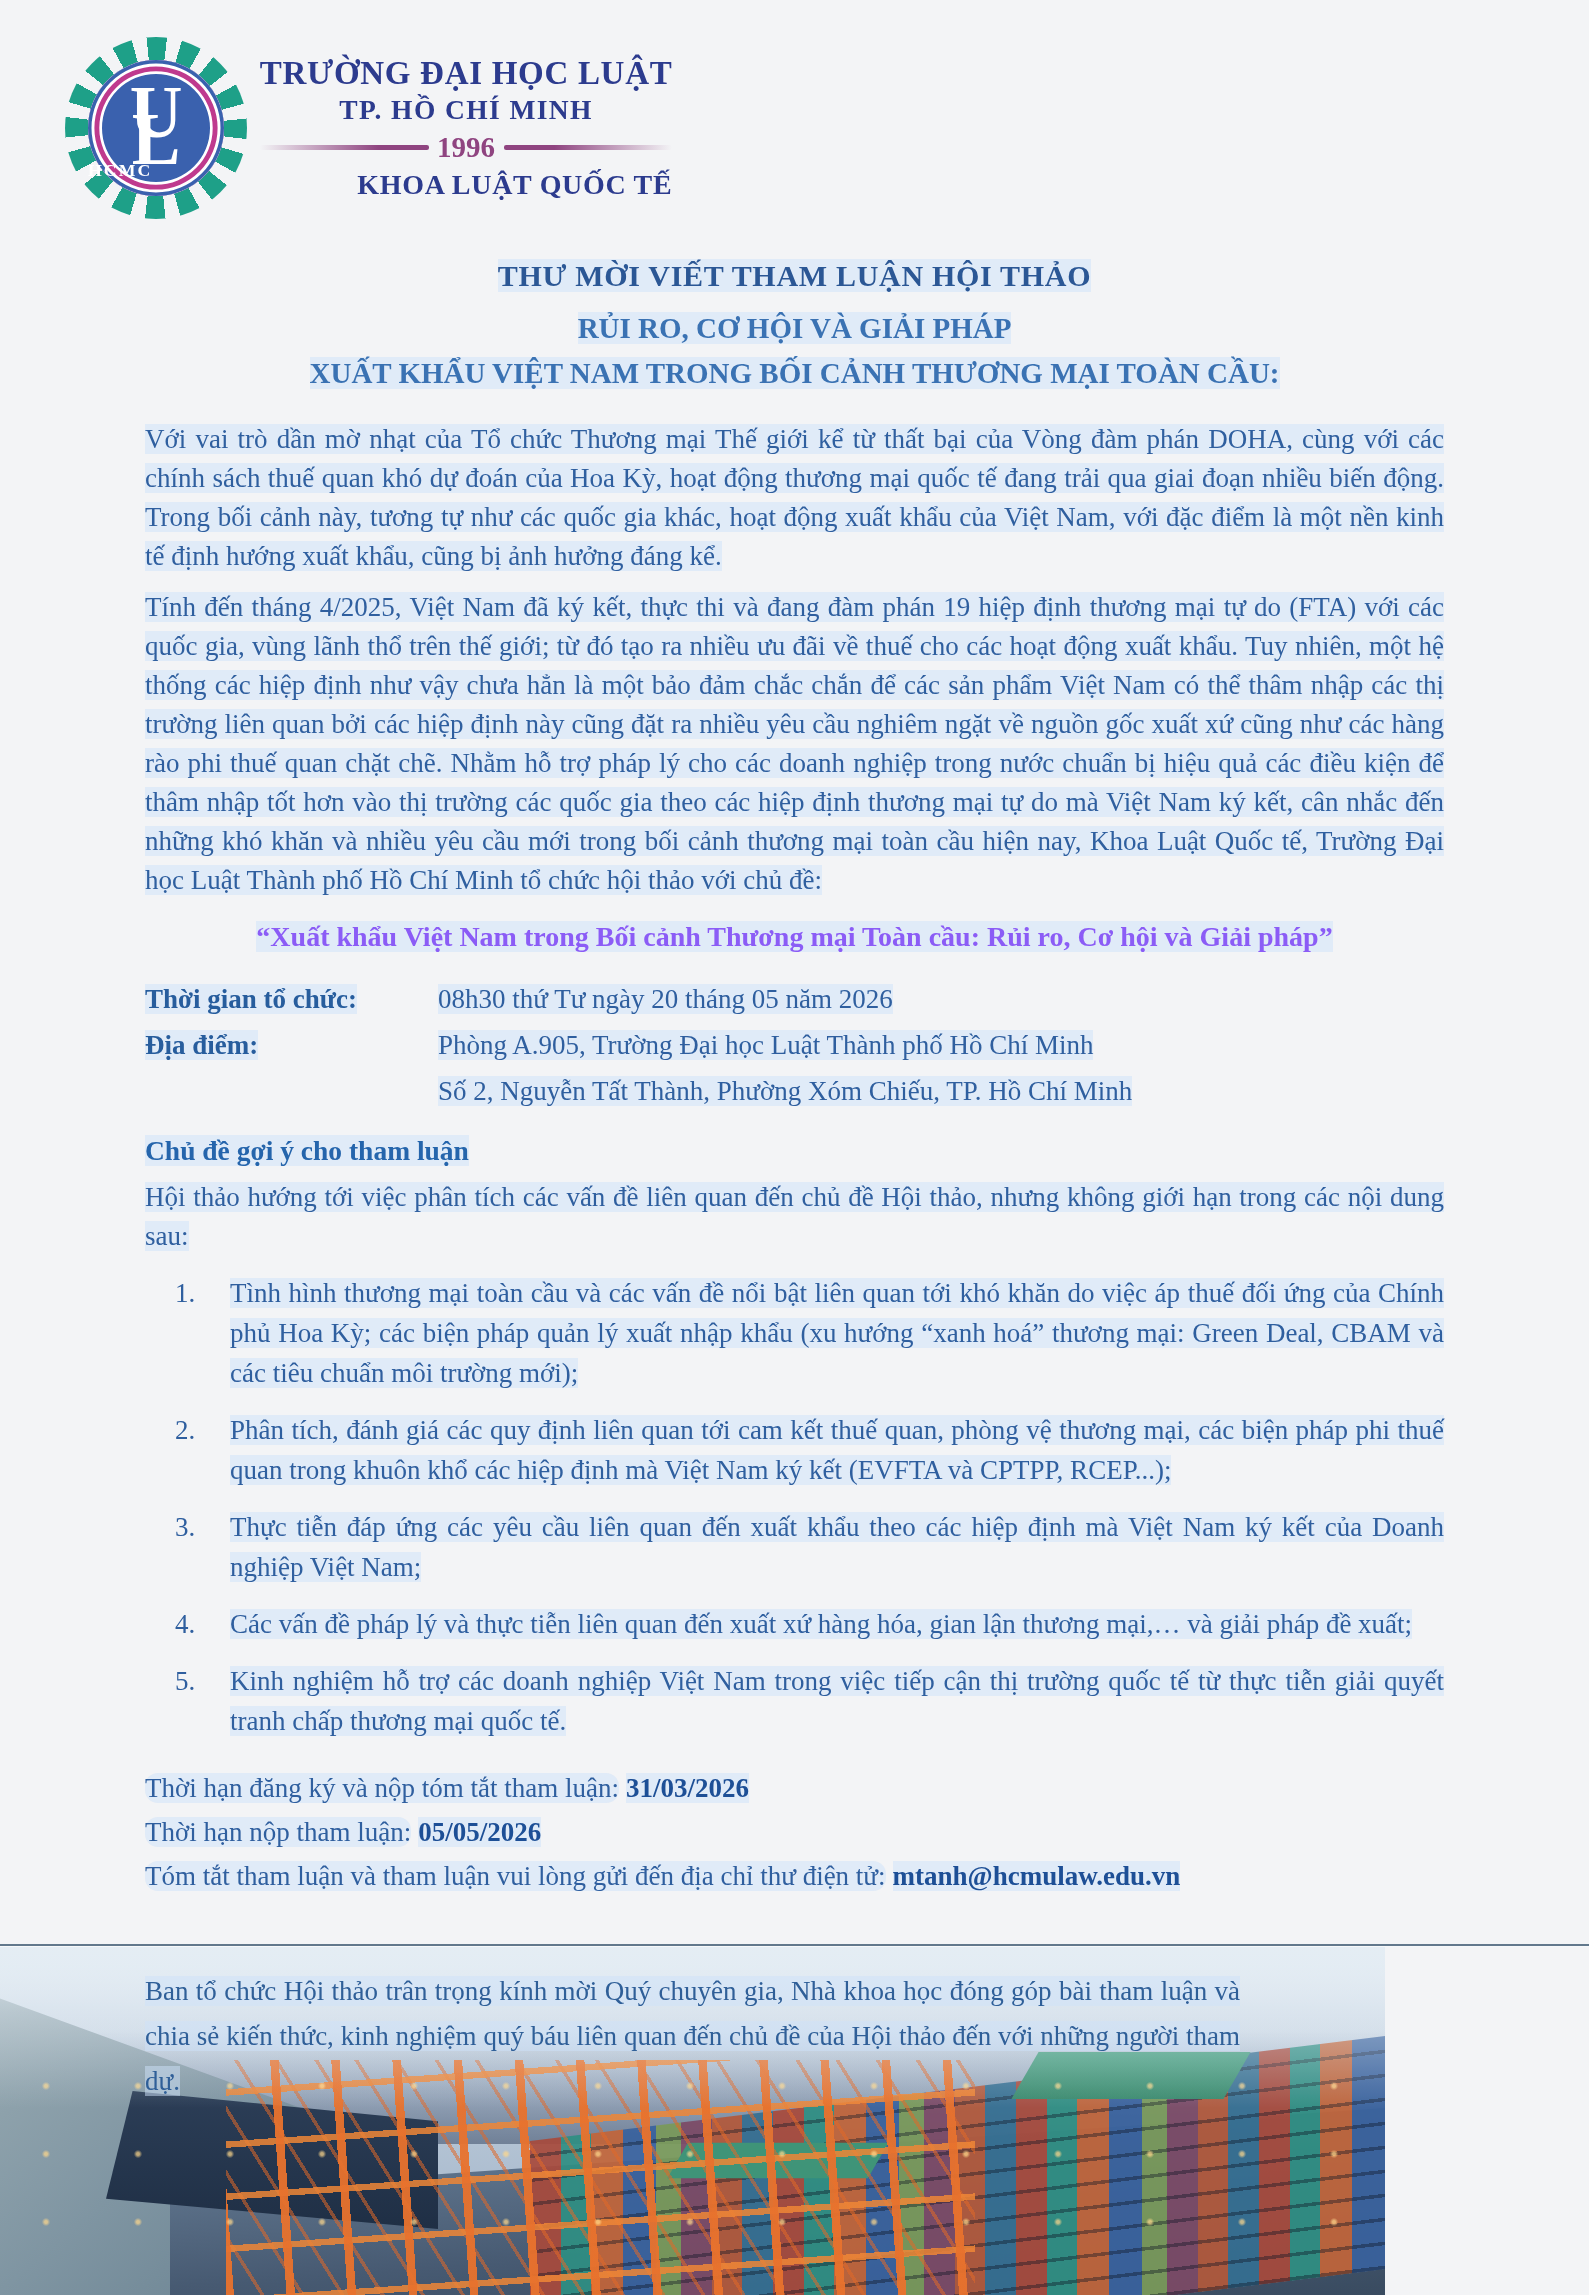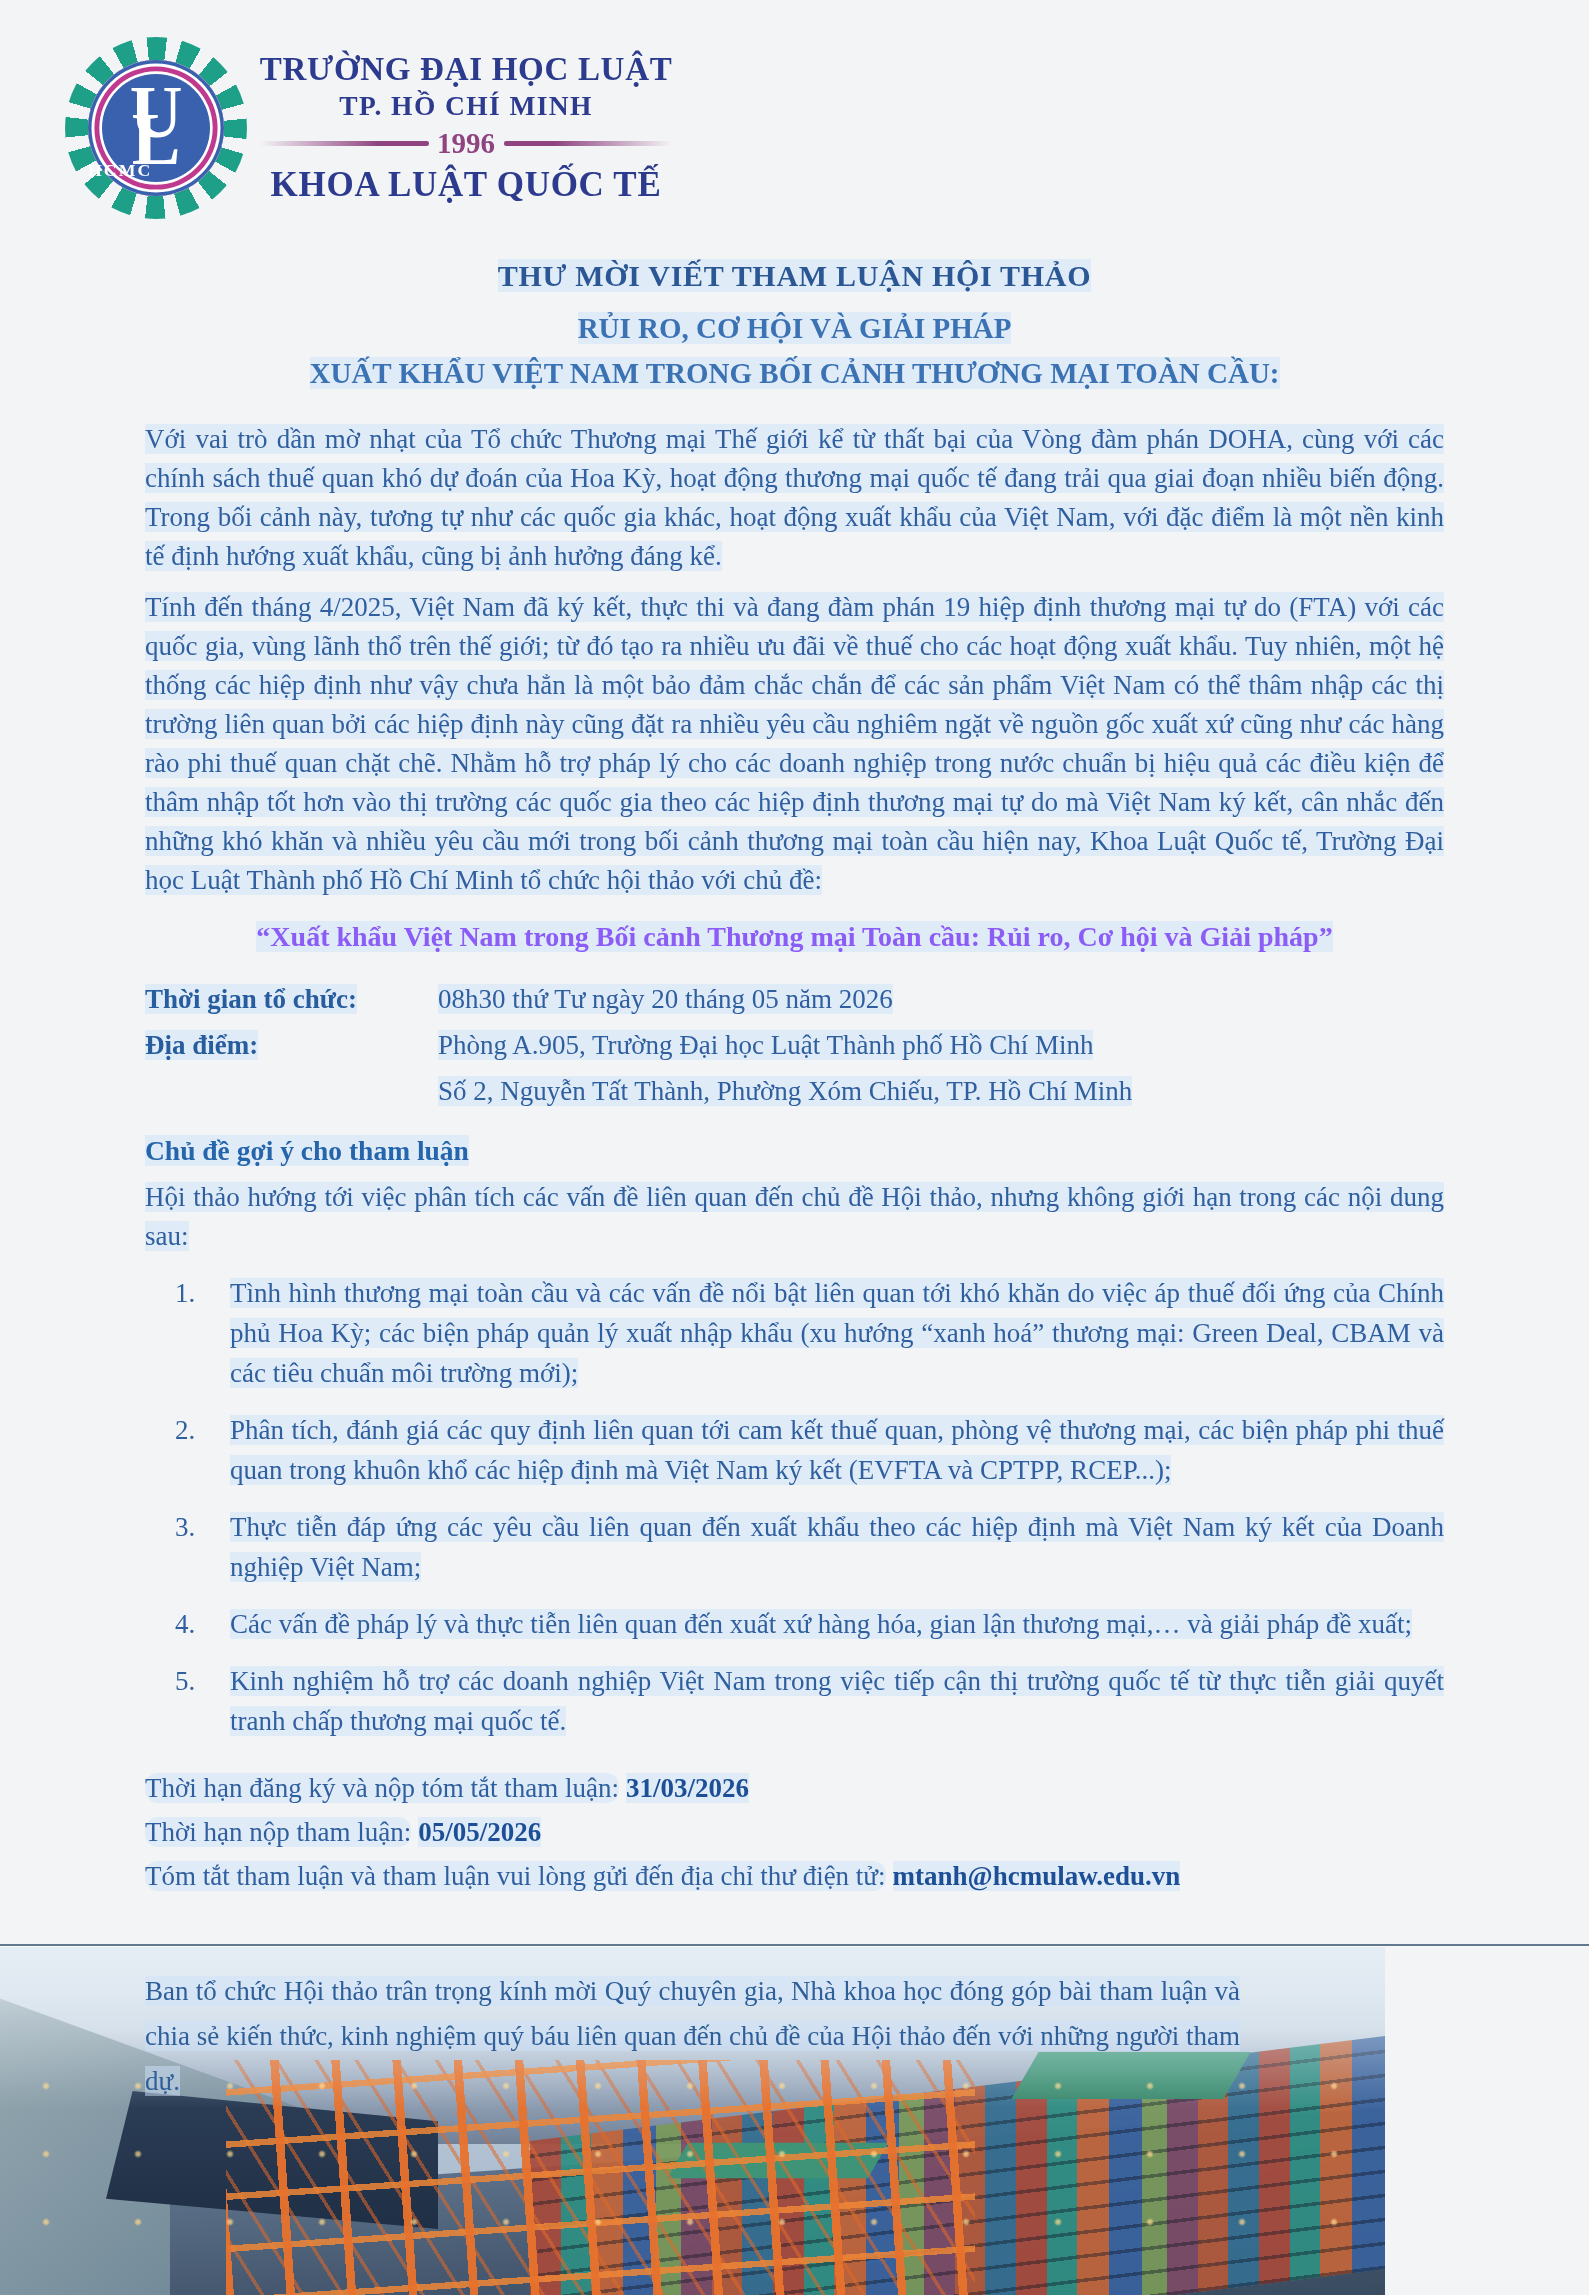--- a/index.html
+++ b/index.html
@@ -33,21 +33,21 @@
     font-size:17.7px;letter-spacing:2.1px;font-weight:bold;
   }
   .masthead-text{text-align:center;min-width:396px;}
   .mh-line1{font-size:33px;font-weight:bold;color:#2c3b8e;letter-spacing:0.7px;}
   .mh-line2{font-size:27.5px;font-weight:bold;color:#2c3b8e;margin-top:2.8px;letter-spacing:1.4px;}
   .mh-year-row{display:flex;align-items:center;margin-top:4.2px;gap:8.5px;}
   .mh-year{font-size:29px;font-weight:bold;color:#8f4480;}
   .year-line{flex:1;height:5px;border-radius:2.1px;}
   .year-line.left{background:linear-gradient(90deg,rgba(143,68,128,0) 0%,#8f4480 70%);}
   .year-line.right{background:linear-gradient(270deg,rgba(143,68,128,0) 0%,#8f4480 70%);}
-  .mh-faculty{font-size:35px;font-weight:bold;color:#2c3b8e;margin-top:5.7px;letter-spacing:0.7px;}
+  .mh-faculty{font-size:28px;font-weight:bold;color:#2c3b8e;margin-top:5.7px;letter-spacing:0.7px;text-align:right;}
   
   .main-flow{position:absolute;top:259px;left:0;width:1589px;z-index:1;}
   .title1{text-align:center;font-size:30px;font-weight:bold;color:#2b5795;letter-spacing:0.7px;}
   .title2{text-align:center;font-size:29px;font-weight:bold;color:#3a72b3;line-height:45px;margin-top:12.7px;}
   .content{margin:24px 145px 0 145px;}
   .para{font-size:27px;line-height:39px;text-align:justify;color:#2f5f9f;}
   .para + .para{margin-top:12px;}
   .hl{background:rgba(206,226,250,0.5);-webkit-box-decoration-break:clone;box-decoration-break:clone;}
   .quote{margin-top:21px;text-align:center;font-size:28px;font-weight:bold;color:#8b5cf6;}
   .details{margin-top:27px;display:grid;grid-template-columns:293px 1fr;row-gap:7px;font-size:27px;line-height:39px;}

